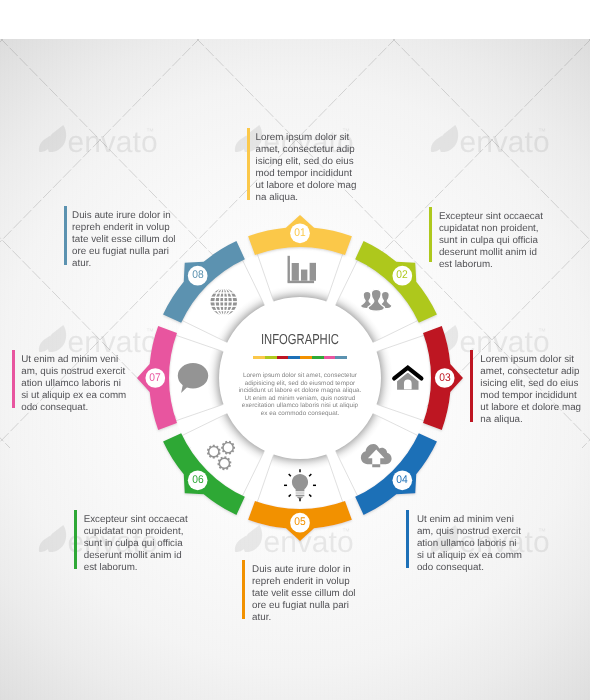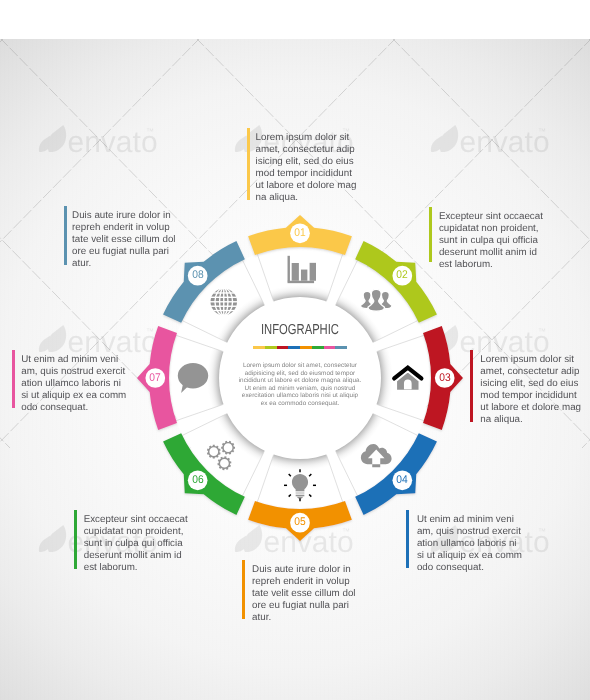--- a/index.html
+++ b/index.html
@@ -14,21 +14,21 @@
   background-image:repeating-linear-gradient(90deg, rgba(0,0,0,0.0055) 0 1px, rgba(255,255,255,0) 1px 4px);}
 #wheel{position:absolute;left:0;top:0;}
 .wmlayer{position:absolute;left:0;top:0;width:590px;height:700px;pointer-events:none;}
 .num{position:absolute;width:24px;text-align:center;font-size:11.2px;line-height:15px;
      letter-spacing:0.15px;font-family:"Liberation Sans",sans-serif;
      transform:scaleX(0.92);transform-origin:50% 50%;}
 .tb{position:absolute;}
 .tb .bar{position:absolute;left:0;top:0;width:3px;}
 .tb .txt{position:absolute;top:4px;color:#525256;font-size:9.8px;
          line-height:12.05px;white-space:nowrap;}
-#ctr{position:absolute;left:180px;top:282px;width:240px;text-align:center;}
+#ctr{position:absolute;left:180px;top:292px;width:240px;text-align:center;}
 #ctr .title{font-size:14.4px;color:#4d4d4d;line-height:12px;display:inline-block;
             transform:scaleX(0.78);transform-origin:50% 50%;}
 #cbar{margin:6.6px auto 0;width:94px;height:3.3px;display:flex;}
 #cbar i{flex:1 1 auto;height:100%;display:block;}
 #cbody{margin-top:13.2px;color:#838383;font-size:6.35px;line-height:7.52px;letter-spacing:0.03px;}
 </style>
 </head>
 <body>
 
 <div id="stage">

